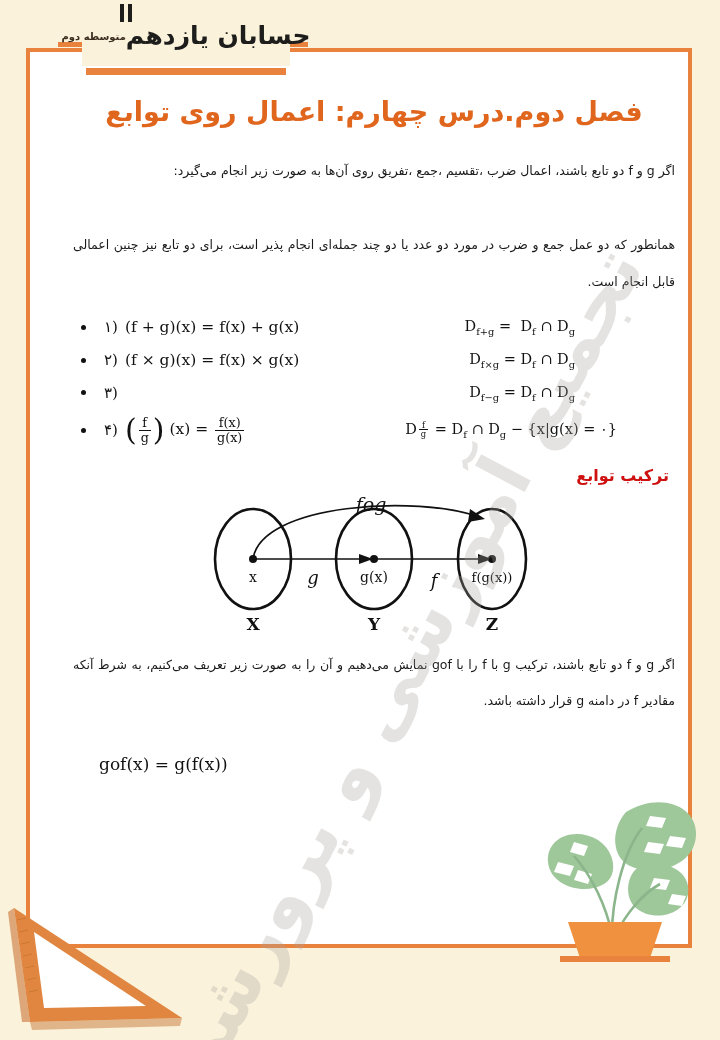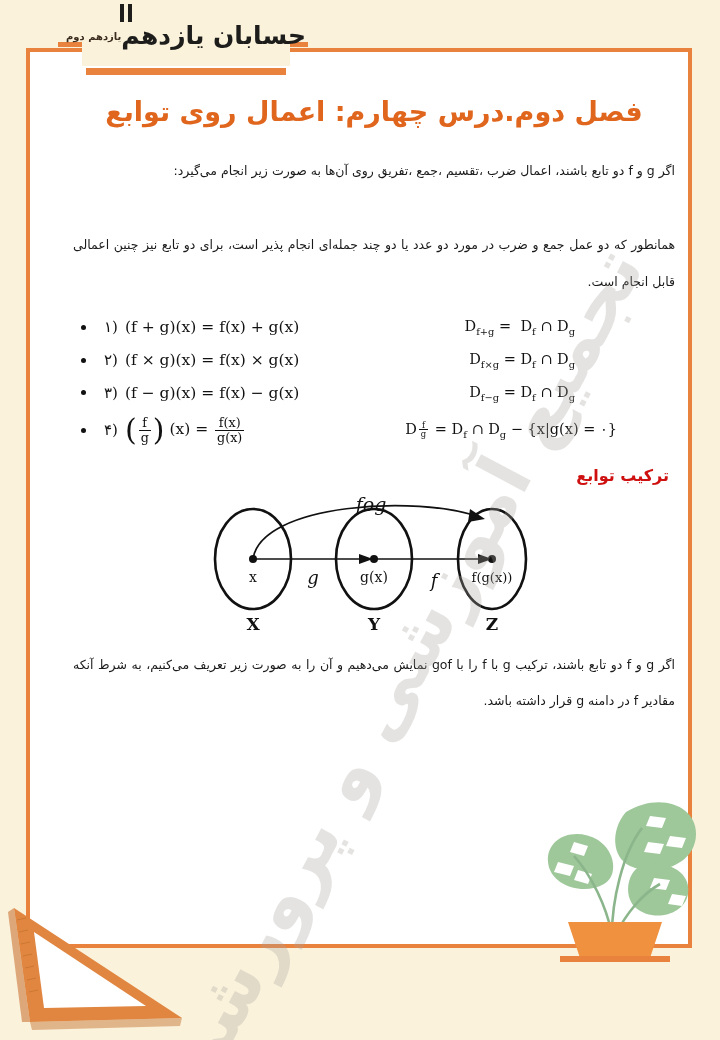--- a/index.html
+++ b/index.html
@@ -275,21 +275,21 @@
 </head>
 <body>
 
 <div id="page">
 
   <div id="inner-frame"></div>
 
   <div id="logo-bar-top"></div>
   <div id="logo-badge">
     <div id="logo-title">حسابان یازدهم</div>
-    <div id="logo-sub">یازدهم دوم</div>
+    <div id="logo-sub">متوسطه دوم</div>
   </div>
   <div id="logo-tick-left"></div>
   <div id="logo-tick-right"></div>
   <div id="logo-bar-bottom"></div>
 
   <div id="watermark">
     <div id="watermark-text">تجمیع آموزشی و پرورشی تمیم</div>
   </div>
 
   <div id="content">
@@ -312,21 +312,20 @@
       <li class="row-2">
         <span class="bullet"></span>
         <span class="f-index">۲)</span>
         <span class="f-main">(f&nbsp;×&nbsp;g)(x)&nbsp;=&nbsp;f(x)&nbsp;×&nbsp;g(x)</span>
         <span class="f-domain">D<span class="sub">f×g</span>&nbsp;=&nbsp;D<span class="sub">f</span> ∩ D<span class="sub">g</span></span>
       </li>
 
       <li class="row-3">
         <span class="bullet"></span>
         <span class="f-index">۳)</span>
-        <span class="f-main">(f&nbsp;−&nbsp;g)(x)&nbsp;=&nbsp;f(x)&nbsp;−&nbsp;g(x)</span>
         <span class="f-domain">D<span class="sub">f−g</span>&nbsp;=&nbsp;D<span class="sub">f</span> ∩ D<span class="sub">g</span></span>
       </li>
 
       <li class="row-4">
         <span class="bullet"></span>
         <span class="f-index">۴)</span>
         <span class="f-main"><span class="paren-big">(</span><span class="frac">
               <span class="num">f</span>
               <span class="bar"></span>
               <span class="den">g</span>
@@ -377,20 +376,21 @@
         <text x="182" y="14" font-family="DejaVu Serif, serif" font-style="italic" font-size="19" text-anchor="middle" fill="#111">fog</text>
 
         <text x="64" y="133" font-family="DejaVu Serif, serif" font-size="17" font-weight="bold" text-anchor="middle" fill="#111">X</text>
         <text x="185" y="133" font-family="DejaVu Serif, serif" font-size="17" font-weight="bold" text-anchor="middle" fill="#111">Y</text>
         <text x="303" y="133" font-family="DejaVu Serif, serif" font-size="17" font-weight="bold" text-anchor="middle" fill="#111">Z</text>
       </svg>
     </div>
 
     <p class="para" id="para-close">اگر g و f دو تابع باشند، ترکیب g با f را با gof نمایش می‌دهیم و آن را به صورت زیر تعریف می‌کنیم، به شرط آنکه مقادیر f در دامنه g قرار داشته باشد.</p>
 
+    <div id="final-formula">gof(x) = g(f(x))</div>
 
   </div>
 
   <svg id="deco-plant" viewBox="0 0 168 180">
     <g fill="#9ec79a">
       <path d="M96 30 C 128 10, 166 22, 166 52 C 166 82, 128 96, 100 84 C 82 76, 80 48, 96 30 Z"></path>
       <path d="M68 58 C 44 44, 16 56, 18 80 C 20 104, 54 114, 74 102 C 88 94, 86 70, 68 58 Z"></path>
       <path d="M110 84 C 136 76, 162 90, 158 112 C 154 134, 122 140, 106 126 C 94 116, 96 92, 110 84 Z"></path>
     </g>
     <g fill="#ffffff">

